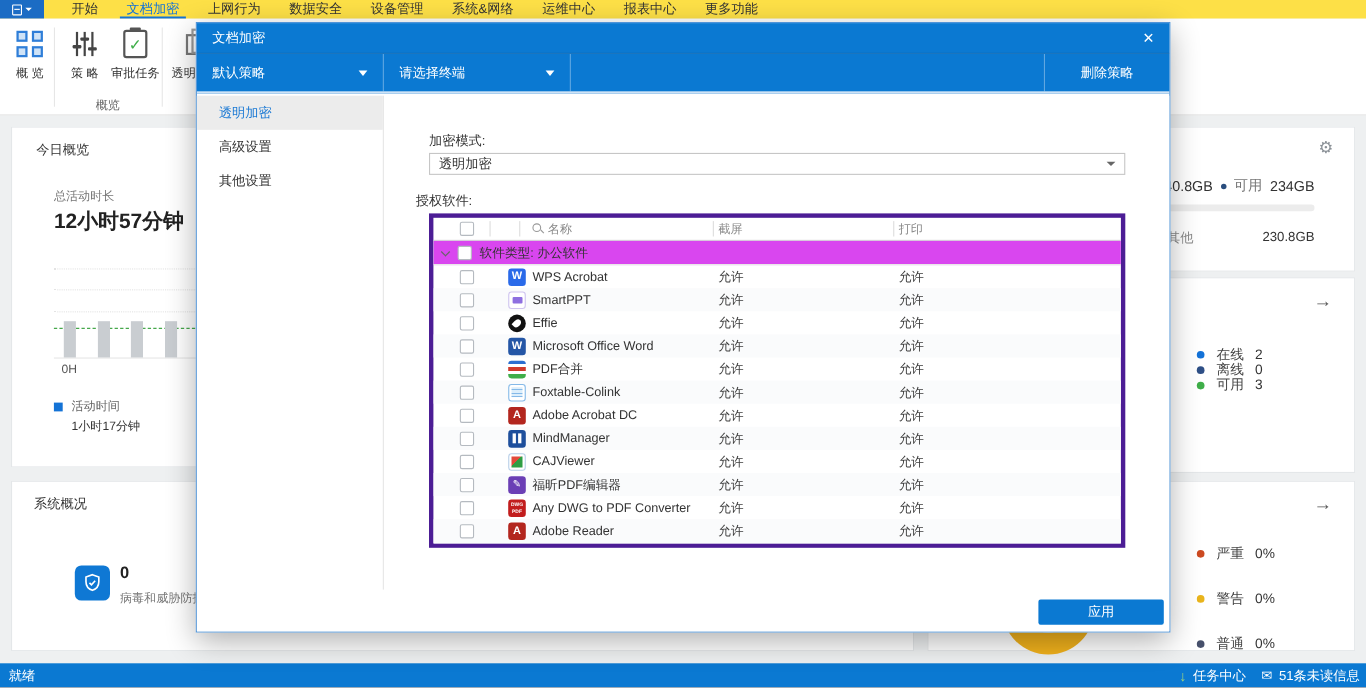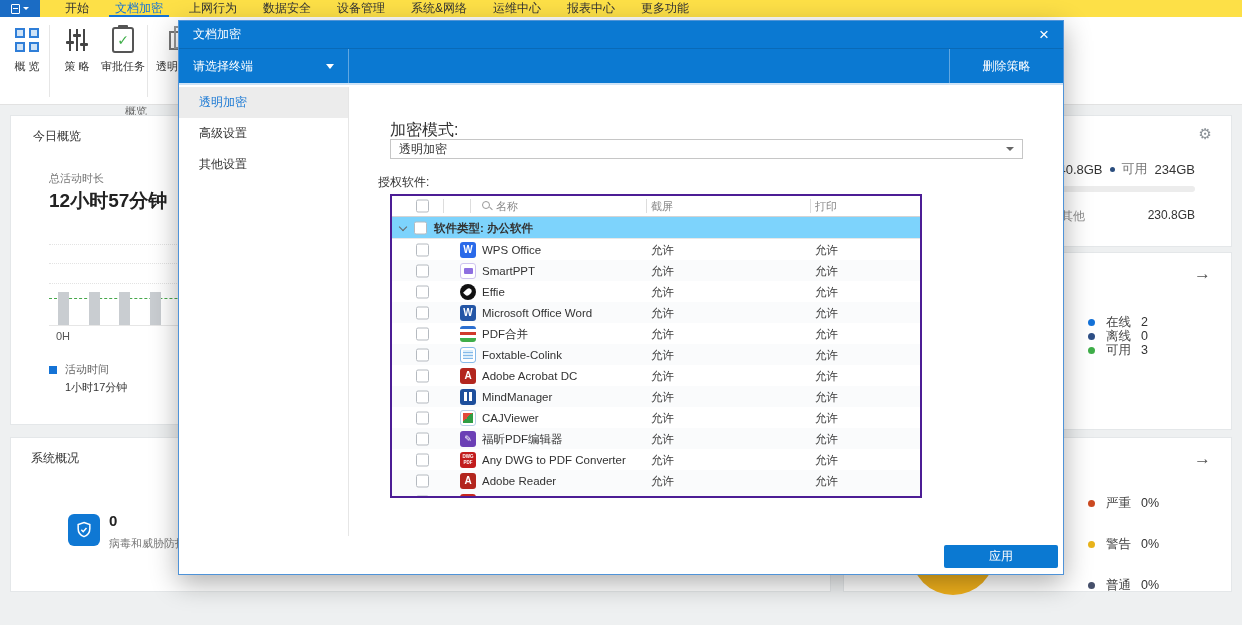--- a/index.html
+++ b/index.html
@@ -16,21 +16,21 @@
   .menu-item{font-size:12px;color:#333;padding:0 13px;display:flex;align-items:center;height:100%;position:relative;white-space:nowrap;cursor:pointer}
   .menu-item.active{color:#1473d6}
   .menu-item.active::after{content:"";position:absolute;left:7px;right:7px;bottom:0;height:2px;background:#1473d6}
 
   
   .ribbon{position:absolute;top:17px;left:0;right:0;height:88px;background:#fff;border-bottom:1px solid #e2e2e2}
   .rbtn{position:absolute;top:7px;width:46px;text-align:center;cursor:pointer}
   .rbtn .ric{height:32px;display:flex;align-items:center;justify-content:center;margin-bottom:3px}
   .rbtn .rlabel{font-size:11px;color:#333;white-space:nowrap}
   .rb-divider{position:absolute;top:8px;height:72px;width:1px;background:#e6e6e6}
-  .ribbon-group-label{position:absolute;left:49px;width:98px;top:87px;text-align:right;font-size:11px;color:#666}
+  .ribbon-group-label{position:absolute;left:49px;width:98px;top:71px;text-align:center;font-size:11px;color:#666}
   .ic-grid{width:25px;height:25px;display:grid;grid-template-columns:10px 10px;grid-template-rows:10px 10px;gap:4px}
   .ic-grid span{background:#cfe3f7;border:2px solid #2f7ed8}
   .ic-sliders{width:24px;height:26px;position:relative}
   .ic-sliders i{position:absolute;width:2px;top:2px;bottom:2px;background:#444}
   .ic-sliders i:nth-child(1){left:4px}.ic-sliders i:nth-child(2){left:11px}.ic-sliders i:nth-child(3){left:18px}
   .ic-sliders b{position:absolute;width:8px;height:3px;background:#444;border-radius:1px}
   .ic-sliders b:nth-child(4){left:1px;top:14px}.ic-sliders b:nth-child(5){left:8px;top:7px}.ic-sliders b:nth-child(6){left:15px;top:16px}
   .ic-clip{width:22px;height:26px;border:2px solid #555;border-radius:3px;position:relative;background:#fff}
   .ic-clip::before{content:"";position:absolute;top:-4px;left:50%;transform:translateX(-50%);width:10px;height:4px;background:#555;border-radius:1px}
   .ic-clip::after{content:"✓";position:absolute;inset:0;display:flex;align-items:center;justify-content:center;color:#3fae49;font-weight:bold;font-size:14px}
@@ -90,34 +90,34 @@
   .dlg-close{margin-left:auto;font-size:17px;line-height:1;cursor:pointer}
   .dlg-toolbar{height:36px;background:#0b79d2;display:flex;align-items:stretch;border-bottom:2px solid #cfe3f6}
   .dlg-select{width:170px;display:flex;align-items:center;color:#fff;font-size:12px;padding:0 14px;border-right:1px solid rgba(255,255,255,.35);cursor:pointer}
   .dlg-select .caret-down-w{margin-left:auto;border-left:4px solid transparent;border-right:4px solid transparent;border-top:5px solid #fff}
   .dlg-delete{margin-left:auto;width:114px;border-left:1px solid rgba(255,255,255,.35);display:flex;align-items:center;justify-content:center;color:#fff;font-size:12px;cursor:pointer}
   .dlg-body{position:absolute;top:66px;left:0;right:0;bottom:0;background:#fff}
   .dlg-sidebar{position:absolute;left:0;top:0;width:170px;height:449px;border-right:1px solid #e6e6e6}
   .side-item{height:31px;display:flex;align-items:center;padding-left:20px;font-size:12px;color:#333;cursor:pointer}
   .side-item.active{background:#ececec;color:#1b79d4}
   .dlg-content{position:absolute;left:171px;top:0;right:0;bottom:0}
-  .mode-label{position:absolute;left:40px;top:33px;font-size:16px}
+  .mode-label{position:absolute;left:40px;top:33px;font-size:12px}
   .mode-select{position:absolute;left:40px;top:52px;width:633px;height:20px;border:1px solid #c6c6c6;display:flex;align-items:center;padding:0 8px;font-size:12px;cursor:pointer}
   .caret-down-d{margin-left:auto;width:0;height:0;border-left:4px solid transparent;border-right:4px solid transparent;border-top:4px solid #666}
   .software-label{position:absolute;left:28px;top:87px;font-size:12px}
-  .table{position:absolute;left:40px;top:107px;width:532px;height:304px;border:2px solid #4c1d95;overflow:hidden;background:#fff}
+  .table{position:absolute;left:40px;top:107px;width:633px;height:304px;border:4px solid #4c1d95;overflow:hidden;background:#fff}
   .thead{height:21px;border-bottom:1px solid #d4d4d4;position:relative;font-size:11px;color:#888}
   .th-div{position:absolute;top:3px;bottom:3px;width:1px;background:#ddd}
   .cb{position:absolute;left:24px;top:50%;transform:translateY(-50%);width:13px;height:13px;border:1px solid #b5bac0;border-radius:2px;background:#fff;cursor:pointer}
   .search-ic{position:absolute;left:90px;top:50%;margin-top:-5px;width:8px;height:8px;border:1px solid #999;border-radius:50%}
   .search-ic::after{content:"";position:absolute;width:4px;height:1px;background:#999;transform:rotate(45deg);right:-4px;bottom:-1px}
   .th-name{position:absolute;left:104px;top:50%;transform:translateY(-50%)}
   .th-shot{position:absolute;left:259px;top:50%;transform:translateY(-50%)}
   .th-print{position:absolute;left:423px;top:50%;transform:translateY(-50%)}
-  .tgroup{height:22px;background:#7dd3fc;border-bottom:1px solid #e8e8e8;position:relative;font-size:11.5px;font-weight:bold;color:#333}
+  .tgroup{height:22px;background:#d946ef;border-bottom:1px solid #e8e8e8;position:relative;font-size:11.5px;font-weight:normal;color:#333}
   .chev{position:absolute;left:8px;top:7px;width:6px;height:6px;border-left:1px solid #666;border-bottom:1px solid #666;transform:rotate(-45deg)}
   .tg-label{position:absolute;left:42px;top:50%;transform:translateY(-50%)}
   .tgroup .cb{left:22px}
   .trow{height:21px;position:relative;font-size:11.5px;color:#333}
   .trow:nth-child(even){background:#fafbfc}
   .rname{position:absolute;left:90px;top:50%;transform:translateY(-50%);white-space:nowrap}
   .rshot{position:absolute;left:259px;top:50%;transform:translateY(-50%);color:#3c3c3c;cursor:pointer}
   .rprint{position:absolute;left:423px;top:50%;transform:translateY(-50%);color:#3c3c3c;cursor:pointer}
   .appicon{position:absolute;left:68px;top:50%;transform:translateY(-50%);width:16px;height:16px;border-radius:3px;display:flex;flex-direction:column;align-items:center;justify-content:center;font-size:10px;font-weight:bold;color:#fff;overflow:hidden}
   .i-wps-icon{background:#2a6ae9}.i-wps-icon::after{content:"W"}
@@ -284,27 +284,40 @@
           <span class="dot-value">0%</span>
         </div>
         <div class="dot-row">
           <span class="dot" style="background: rgb(70, 80, 107);"></span>
           <span class="dot-label">普通</span>
           <span class="dot-value">0%</span>
         </div>
       </div>
   </section>
 
+  <footer class="statusbar">
+    <span class="sb-left">就绪</span>
+    <span class="sb-right">
+      <span class="sb-task-icon">↓</span>
+      <span>任务中心</span>
+      <span class="sb-mail-icon">✉</span>
+      <span>51条未读信息</span>
+    </span>
+  </footer>
 
   <section class="dialog">
     <div class="dlg-titlebar">
       <span>文档加密</span>
       <span class="dlg-close">×</span>
     </div>
     <div class="dlg-toolbar">
+      <div class="dlg-select">
+        <span>默认策略</span>
+        <span class="caret-down-w"></span>
+      </div>
       <div class="dlg-select">
         <span>请选择终端</span>
         <span class="caret-down-w"></span>
       </div>
       <div class="dlg-delete">删除策略</div>
     </div>
     <div class="dlg-body">
       <div class="dlg-sidebar" id="side-items">
           <div class="side-item active">透明加密</div>
           <div class="side-item">高级设置</div>
@@ -331,21 +344,21 @@
           </div>
           <div class="tgroup">
             <span class="chev"></span>
             <span class="cb"></span>
             <span class="tg-label">软件类型: 办公软件</span>
           </div>
           <div id="table-body">
               <div class="trow">
                 <span class="cb"></span>
                 <span class="appicon i-wps-icon"></span>
-                <span class="rname">WPS Office</span>
+                <span class="rname">WPS Acrobat</span>
                 <span class="rshot">允许</span>
                 <span class="rprint">允许</span>
               </div>
               <div class="trow">
                 <span class="cb"></span>
                 <span class="appicon i-smartppt-icon"></span>
                 <span class="rname">SmartPPT</span>
                 <span class="rshot">允许</span>
                 <span class="rprint">允许</span>
               </div>

